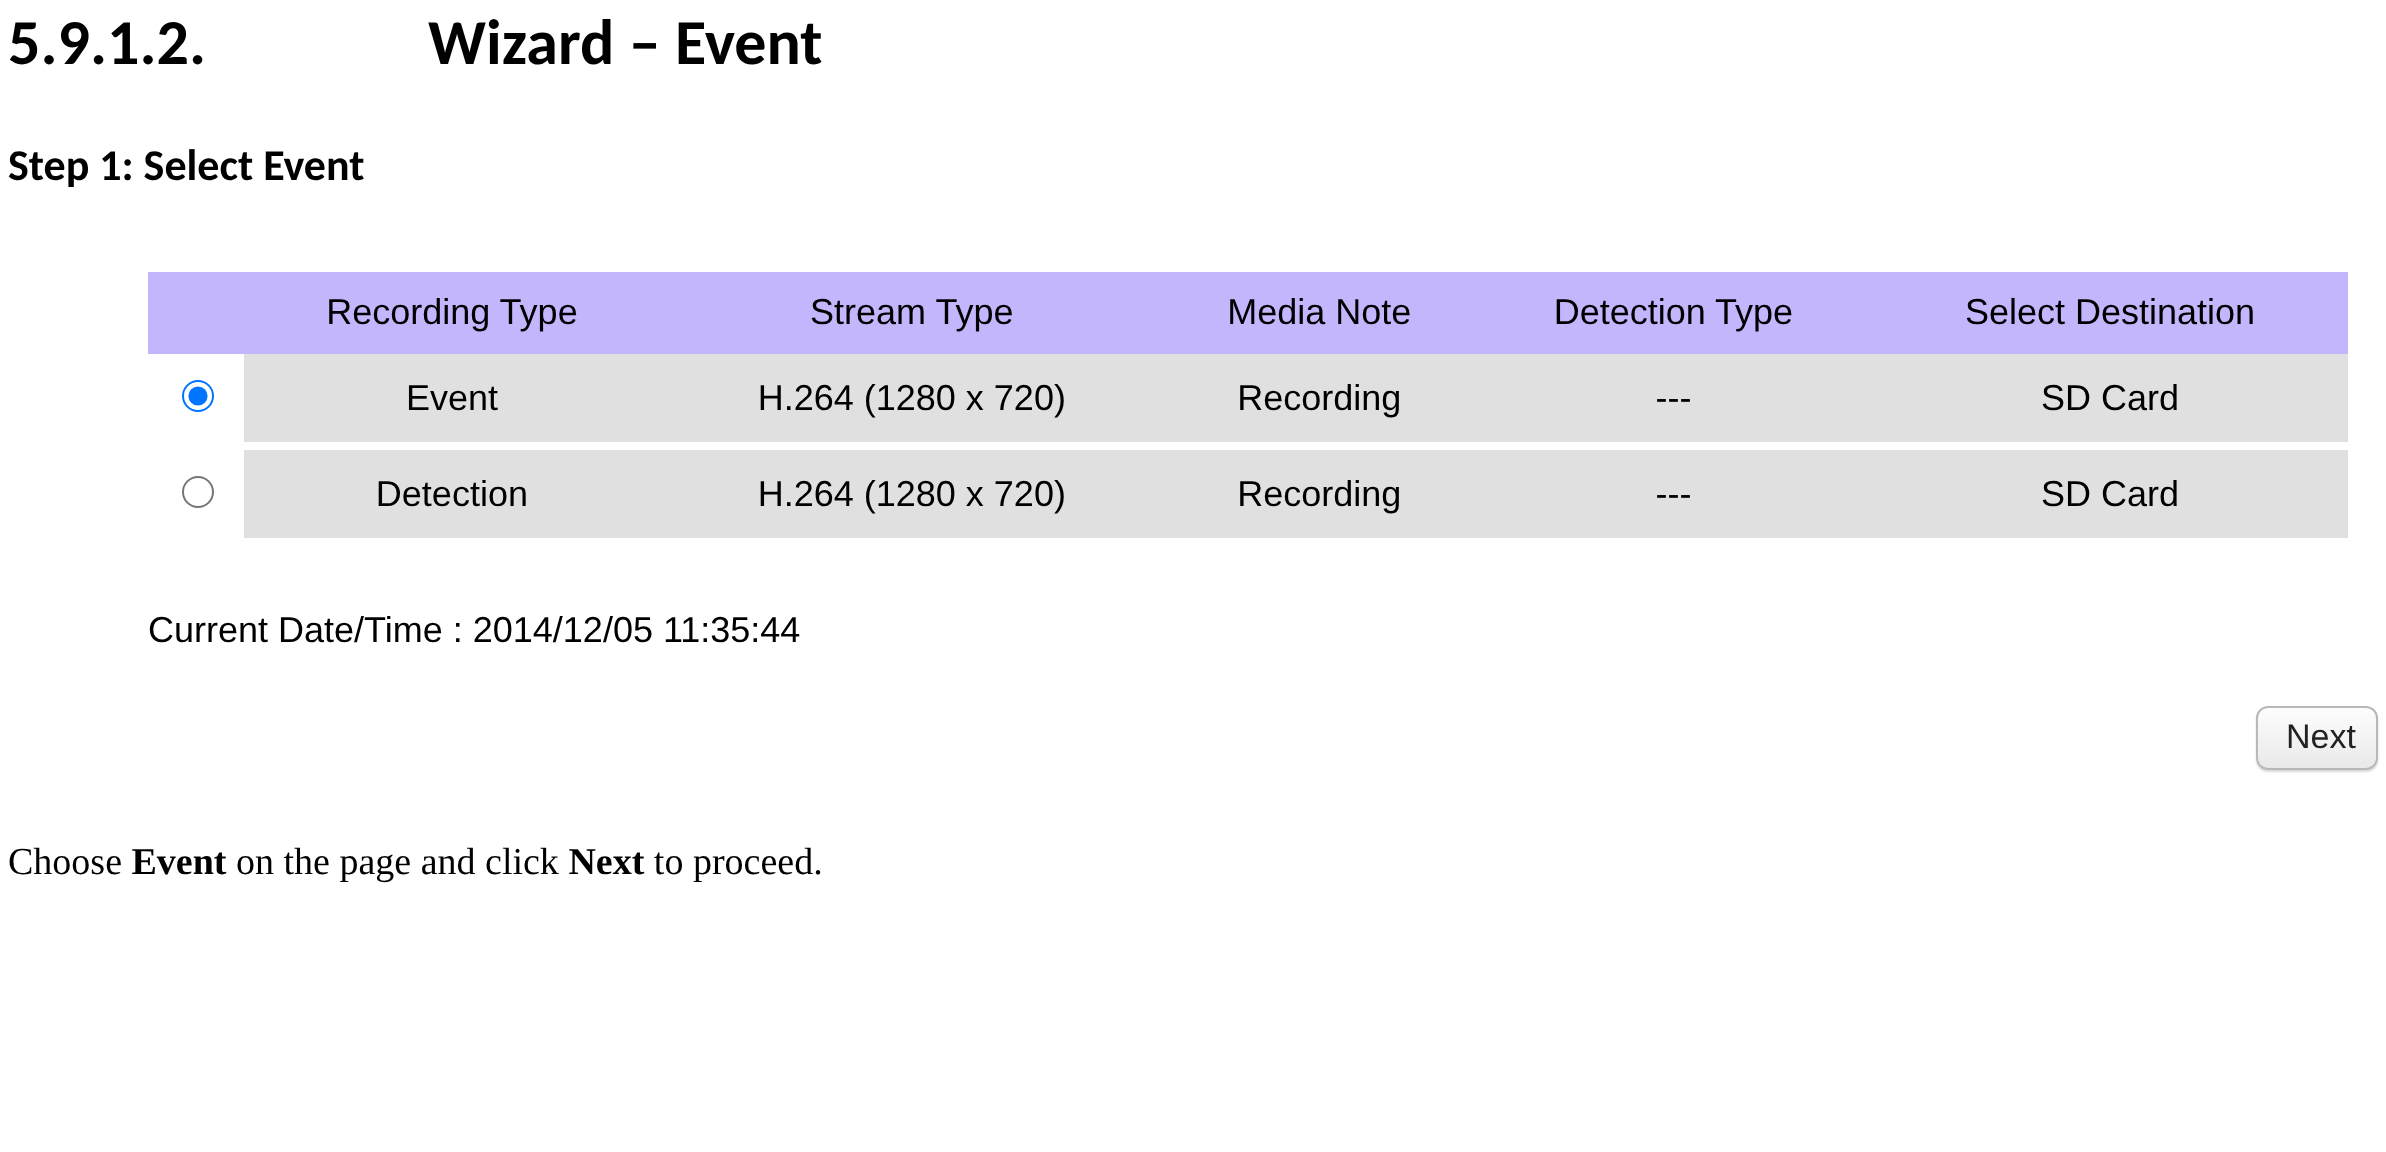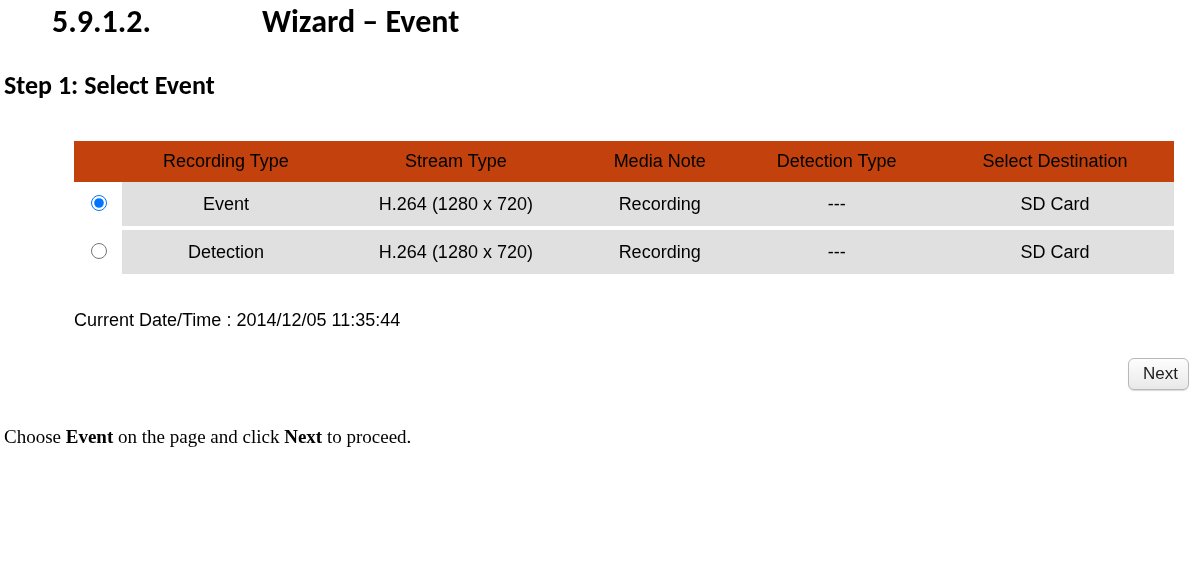--- a/index.html
+++ b/index.html
@@ -1,24 +1,24 @@
 <!DOCTYPE html>
 <html><head>
 <meta charset="utf-8">
 <style>
   html,body{margin:0;padding:0;background:#fff;color:#000;}
   body{font-family:Calibri,"Segoe UI",Arial,sans-serif;width:1193px;}
   .page{padding:0 4px 20px 4px;}
   .h1{font-size:32px;font-weight:600;margin:2px 0 28px 0;}
-  .h1 .num{display:inline-block;width:210px;margin-left:48px;}
-  .step{font-size:26px;font-weight:700;margin:0 0 40px 0;}
+  .h1 .num{display:inline-block;width:210px;}
+  .step{font-size:22px;font-weight:700;margin:0 0 40px 0;}
   .wizard{padding-left:70px;font-family:Arial,Helvetica,sans-serif;}
   table{border-collapse:collapse;width:1100px;}
   th,td{font-weight:400;font-size:18px;text-align:center;padding:10px 4px;}
-  th{background:#c2410c;}
+  th{background:#c4b5fd;}
   td.val{background:#e0e0e0;}
   td.radio-cell{background:#fff;width:40px;}
   .row-gap td{padding:0;height:4px;background:#fff;}
   input[type=radio]{width:16px;height:16px;}
   .note-block{margin-top:34px;font-family:Arial,Helvetica,sans-serif;font-size:18px;line-height:1.35;}
   .btn-row{display:flex;justify-content:flex-end;margin-top:26px;padding-right:0;}
   .btn{font-family:Arial,Helvetica,sans-serif;font-size:17px;background:linear-gradient(#fdfdfd,#e9e9e9);border:1px solid #b8b8b8;border-radius:6px;padding:5px 10px 5px 14px;box-shadow:0 1px 1px rgba(0,0,0,.15);color:#222;}
   .instr{font-size:19px;margin-top:36px;font-family:Liberation Serif, serif;}
   .instr b{font-weight:700;}
 </style>

